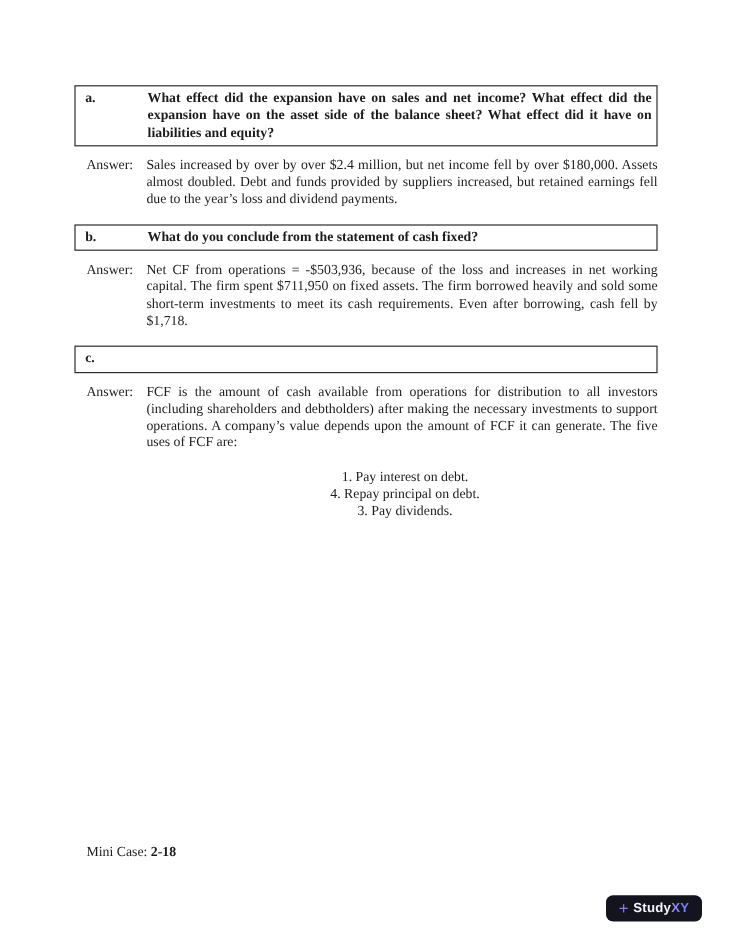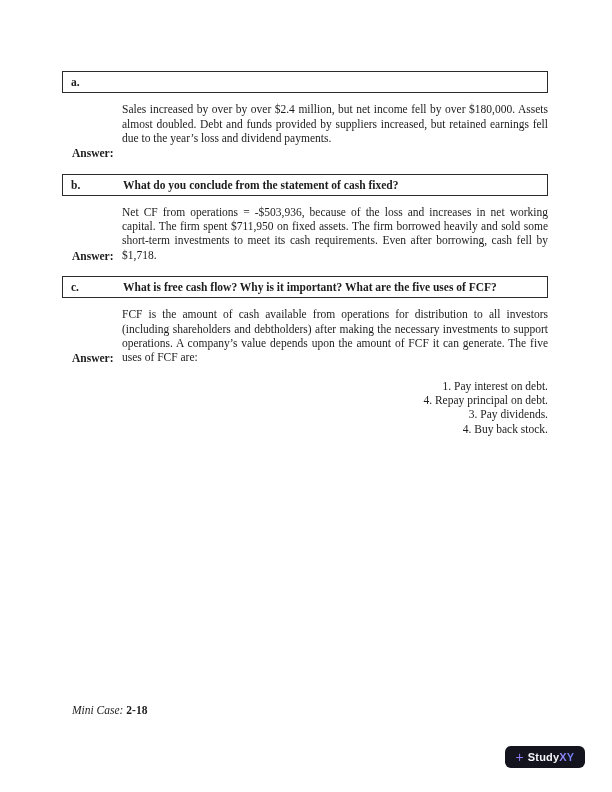--- a/index.html
+++ b/index.html
@@ -39,43 +39,42 @@
   }
   .answer-row {
     display: flex;
     padding-left: 10px;
     margin-top: 9px;
     margin-bottom: 13px;
   }
   .answer-row .alabel {
     flex: 0 0 50px;
     width: 50px;
-    font-weight: bold;
-    margin-top: 44px;
+    font-weight: normal;
   }
   .answer-row .abody {
     flex: 1;
     text-align: justify;
   }
   .fcf-list {
     margin-top: 14px;
     padding-left: 5px;
   }
   .fcf-list .fcf-item {
     padding-left: 14px;
     text-indent: -14px;
-    text-align: right;
+    text-align: center;
   }
   .footer {
     position: absolute;
     left: 72px;
     top: 703px;
     font-size: 11.5px;
   }
-  .footer .footer-prefix { font-style: italic; }
+  .footer .footer-prefix { }
   .footer .footer-number { font-weight: bold; }
   .logo-badge {
     position: absolute;
     left: 505px;
     top: 746px;
     width: 80px;
     height: 22px;
     background: #14141f;
     border-radius: 6px;
     display: flex;
@@ -106,48 +105,47 @@
   }
 </style>
 </head>
 <body>
 
 <div class="page">
   <div class="content">
 
     <div class="qbox">
       <div class="qlabel">a.</div>
+      <div class="qtext">What effect did the expansion have on sales and net income?  What effect did the expansion have on the asset side of the balance sheet?  What effect did it have on liabilities and equity?</div>
     </div>
     <div class="answer-row">
       <div class="alabel">Answer:</div>
       <div class="abody">Sales increased by over by over $2.4 million, but net income fell by over $180,000.  Assets almost doubled.  Debt and funds provided by suppliers increased, but retained earnings fell due to the year’s loss and dividend payments.</div>
     </div>
 
     <div class="qbox">
       <div class="qlabel">b.</div>
       <div class="qtext">What do you conclude from the statement of cash fixed?</div>
     </div>
     <div class="answer-row">
       <div class="alabel">Answer:</div>
       <div class="abody">Net CF from operations = -$503,936, because of the loss and increases in net working capital.  The firm spent $711,950 on fixed assets.  The firm borrowed heavily and sold some short-term investments to meet its cash requirements.  Even after borrowing, cash fell by $1,718.</div>
     </div>
 
     <div class="qbox">
       <div class="qlabel">c.</div>
-      <div class="qtext">What is free cash flow?  Why is it important?  What are the five uses of FCF?</div>
     </div>
     <div class="answer-row">
       <div class="alabel">Answer:</div>
       <div class="abody">
         <div>FCF is the amount of cash available from operations for distribution to all investors (including shareholders and debtholders) after making the necessary investments to support operations.  A company’s value depends upon the amount of FCF it can generate.  The five uses of FCF are:</div>
         <div class="fcf-list">
           <div class="fcf-item">1. Pay interest on debt.</div>
           <div class="fcf-item">4. Repay principal on debt.</div>
           <div class="fcf-item">3. Pay dividends.</div>
-          <div class="fcf-item">4. Buy back stock.</div>
         </div>
       </div>
     </div>
 
   </div>
 
   <div class="footer">
     <span class="footer-prefix">Mini Case: </span><span class="footer-number">2-18</span>
   </div>
 

